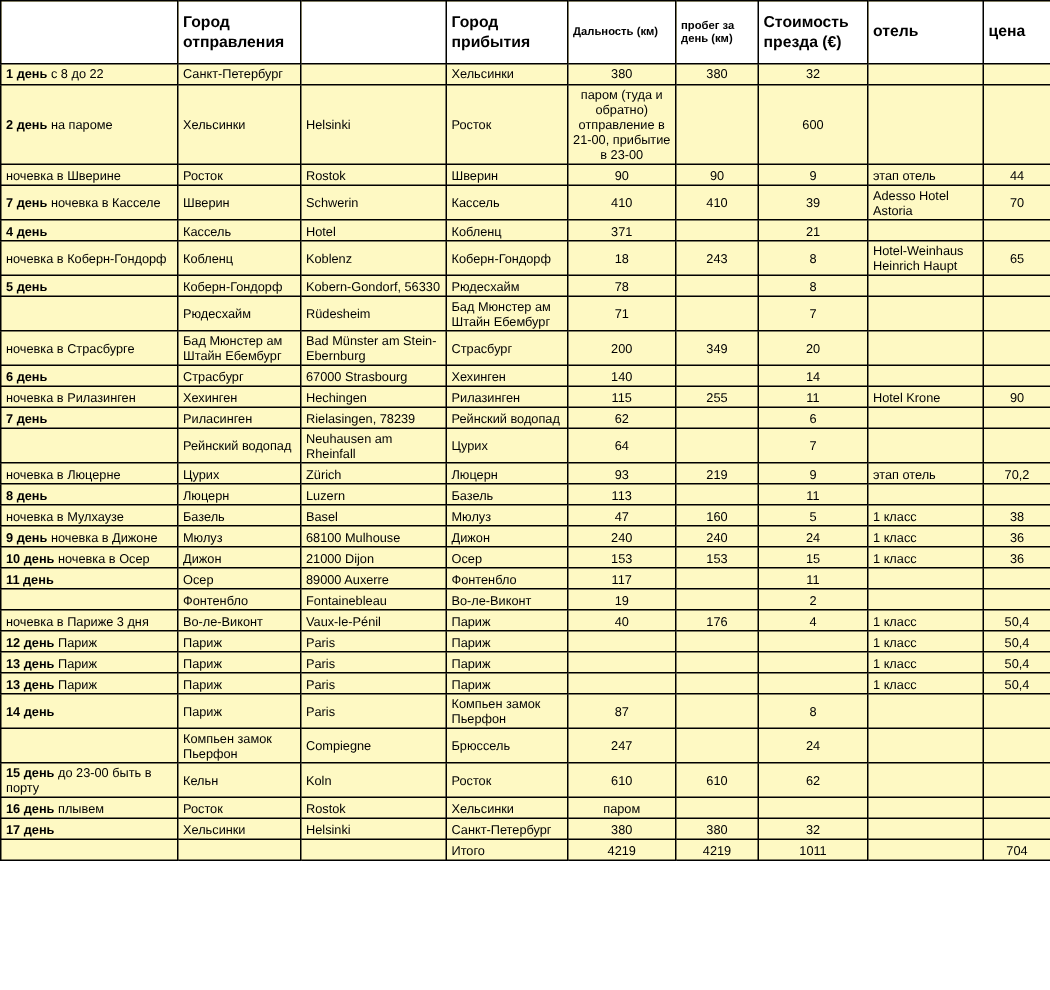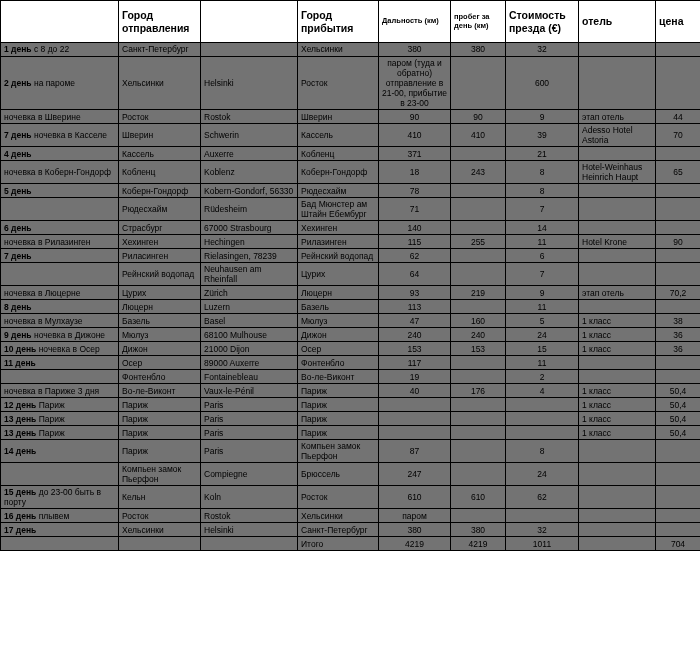--- a/index.html
+++ b/index.html
@@ -6,21 +6,21 @@
   html, body { margin: 0; padding: 0; background: #ffffff; }
   body {
     width: 700px;
     font-family: "Liberation Sans", "DejaVu Sans", sans-serif;
     color: #000;
   }
   table {
     width: 700px;
     border-collapse: collapse;
     table-layout: fixed;
-    background: #737373;
+    background: #fef9c3;
   }
   th, td {
     border: 1px solid #000;
     padding: 1px 3px;
     vertical-align: middle;
     font-size: 8.5px;
     line-height: 1.18;
     overflow: hidden;
     word-wrap: break-word;
     text-align: left;
@@ -102,21 +102,21 @@
         <td>Кассель</td>
         <td class="center">410</td>
         <td class="center">410</td>
         <td class="center">39</td>
         <td>Adesso Hotel Astoria</td>
         <td class="center">70</td>
       </tr>
       <tr>
         <td><span class="b">4 день</span><span></span></td>
         <td>Кассель</td>
-        <td>Auxerre</td>
+        <td>Hotel</td>
         <td>Кобленц</td>
         <td class="center">371</td>
         <td class="center"></td>
         <td class="center">21</td>
         <td></td>
         <td class="center"></td>
       </tr>
       <tr>
         <td><span class="b"></span><span>ночевка в Коберн-Гондорф</span></td>
         <td>Кобленц</td>
@@ -144,20 +144,31 @@
         <td>Рюдесхайм</td>
         <td>Rüdesheim</td>
         <td>Бад Мюнстер ам Штайн Ебембург</td>
         <td class="center">71</td>
         <td class="center"></td>
         <td class="center">7</td>
         <td></td>
         <td class="center"></td>
       </tr>
       <tr>
+        <td><span class="b"></span><span>ночевка в Страсбурге</span></td>
+        <td>Бад Мюнстер ам Штайн Ебембург</td>
+        <td>Bad Münster am Stein-Ebernburg</td>
+        <td>Страсбург</td>
+        <td class="center">200</td>
+        <td class="center">349</td>
+        <td class="center">20</td>
+        <td></td>
+        <td class="center"></td>
+      </tr>
+      <tr>
         <td><span class="b">6 день</span><span></span></td>
         <td>Страсбург</td>
         <td>67000 Strasbourg</td>
         <td>Хехинген</td>
         <td class="center">140</td>
         <td class="center"></td>
         <td class="center">14</td>
         <td></td>
         <td class="center"></td>
       </tr>

